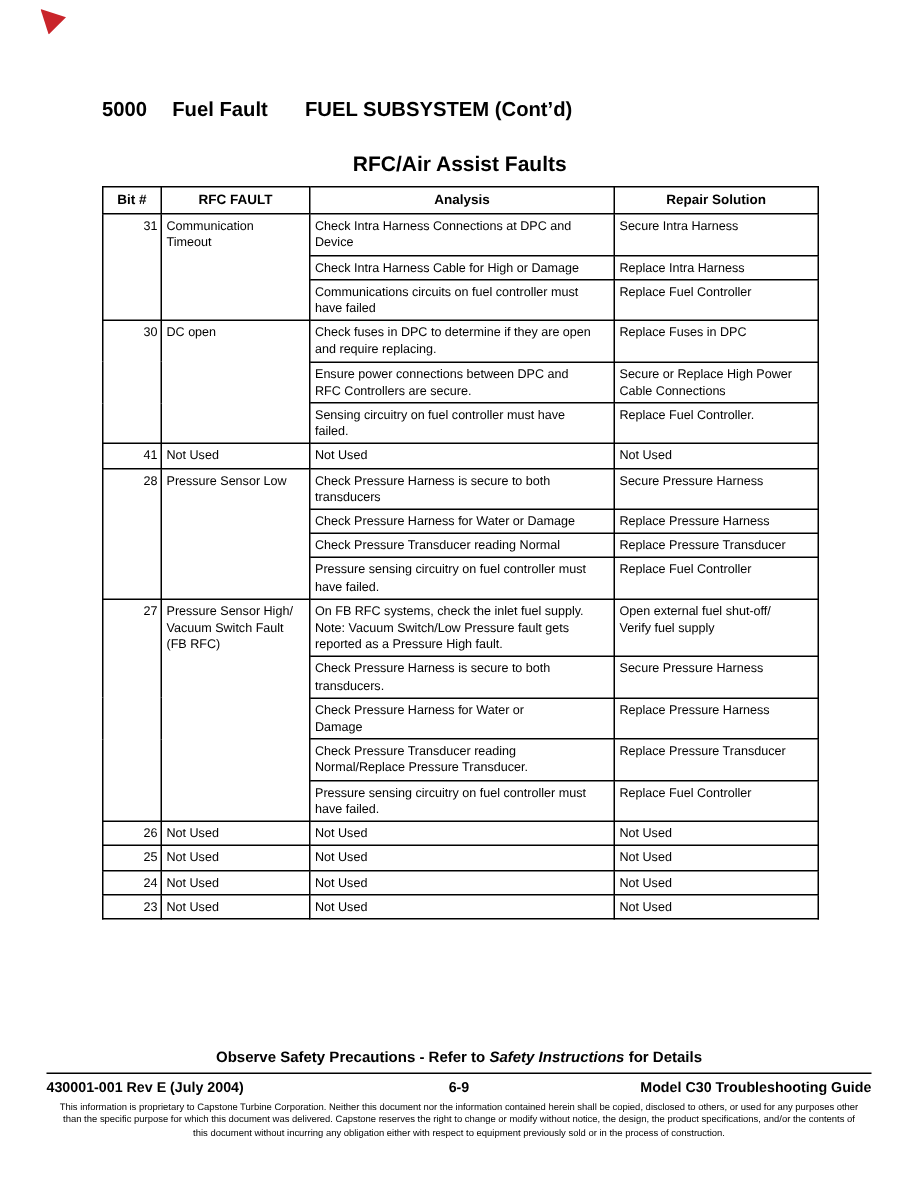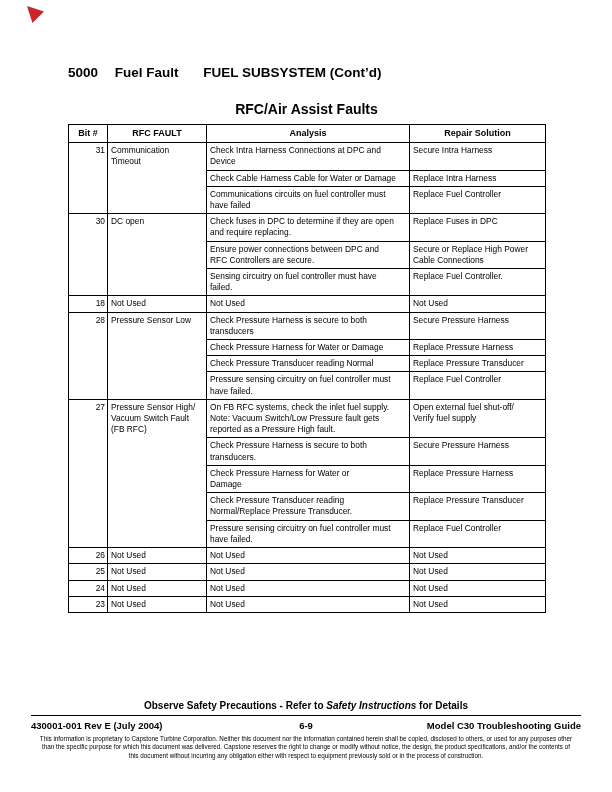--- a/index.html
+++ b/index.html
@@ -137,21 +137,21 @@
       <tbody id="fault-tbody">
           <tr>
             <td class="bit" rowspan="3">31</td>
             <td class="fault" rowspan="3">Communication
 Timeout</td>
             <td class="analysis">Check Intra Harness Connections at DPC and
 Device</td>
             <td class="repair">Secure Intra Harness</td>
           </tr>
           <tr>
-            <td class="analysis">Check Cable Harness Cable for Water or Damage</td>
+            <td class="analysis">Check Intra Harness Cable for High or Damage</td>
             <td class="repair">Replace Intra Harness</td>
           </tr>
           <tr>
             <td class="analysis">Communications circuits on fuel controller must
 have failed</td>
             <td class="repair">Replace Fuel Controller</td>
           </tr>
           <tr>
             <td class="bit" rowspan="3">30</td>
             <td class="fault" rowspan="3">DC open</td>
@@ -164,21 +164,21 @@
 RFC Controllers are secure.</td>
             <td class="repair">Secure or Replace High Power
 Cable Connections</td>
           </tr>
           <tr>
             <td class="analysis">Sensing circuitry on fuel controller must have
 failed.</td>
             <td class="repair">Replace Fuel Controller.</td>
           </tr>
           <tr>
-            <td class="bit" rowspan="1">18</td>
+            <td class="bit" rowspan="1">41</td>
             <td class="fault" rowspan="1">Not Used</td>
             <td class="analysis">Not Used</td>
             <td class="repair">Not Used</td>
           </tr>
           <tr>
             <td class="bit" rowspan="4">28</td>
             <td class="fault" rowspan="4">Pressure Sensor Low</td>
             <td class="analysis">Check Pressure Harness is secure to both
 transducers</td>
             <td class="repair">Secure Pressure Harness</td>

